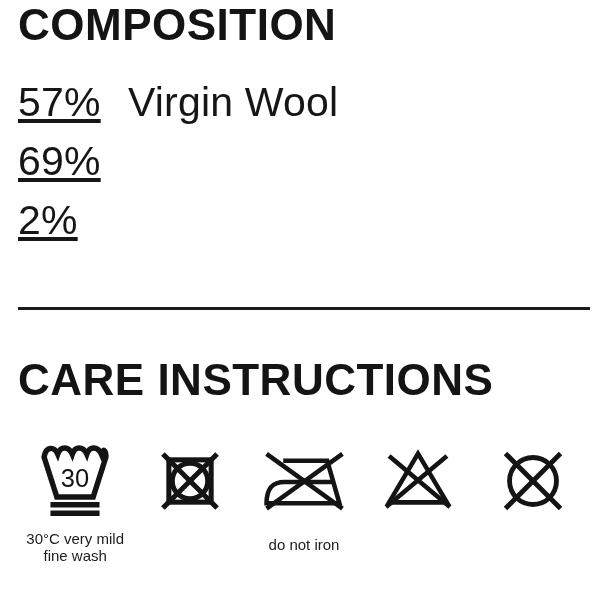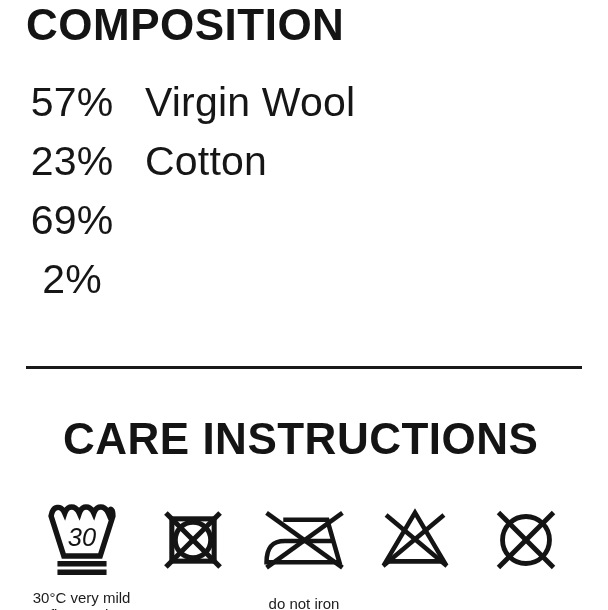--- a/index.html
+++ b/index.html
@@ -6,21 +6,21 @@
   body{
     width:608px;height:610px;
     background:#ffffff;
     color:#161616;
     font-family:"Liberation Sans","DejaVu Sans",sans-serif;
     overflow:hidden;
   }
   .page{
     box-sizing:border-box;
     width:608px;height:432px;
-    padding:0 26px;
+    padding:0 18px;
   }
   .heading{
     margin:0;
     padding-top:3px;
     font-size:44px;
     font-weight:700;
     letter-spacing:0.5px;
     color:#141414;
     line-height:1.0;
   }
@@ -31,53 +31,52 @@
     display:flex;
     align-items:baseline;
     height:59px;
     font-size:41px;
     font-weight:400;
     letter-spacing:0.2px;
   }
   .pct{
     display:inline-block;
     width:92px;
-    text-align:center;
+    text-align:left;
     flex:0 0 auto;
+    text-decoration:underline;
   }
   .mat{
-    margin-left:27px;
+    margin-left:18px;
   }
   .divider{
     border:none;
     height:3px;
     background:#1a1a1a;
     margin:51px 0 0 0;
   }
   .care-title{
     margin-top:45px;
-    margin-left:37px;
   }
   .care-row{
     margin-top:42px;
     display:flex;
     justify-content:space-between;
   }
   .care-item{
     flex:1 1 0;
     display:flex;
     flex-direction:column;
     align-items:center;
   }
   .icon-box{
     height:80px;
     display:flex;
     align-items:flex-start;
     justify-content:center;
-    font-style:italic;
   }
   .care-label{
     margin-top:6px;
     font-size:15px;
     line-height:1.15;
     text-align:center;
     white-space:pre-line;
     color:#1c1c1c;
   }
   svg.care-icon{display:block;}
@@ -98,24 +97,20 @@
 <body>
 
 <div class="page">
 
   <h1 class="heading">COMPOSITION</h1>
 
   <div class="comp-list">
     <div class="comp-row">
       <span class="pct">57%</span>
       <span class="mat">Virgin Wool</span>
-    </div>
-    <div class="comp-row">
-      <span class="pct">23%</span>
-      <span class="mat">Cotton</span>
     </div>
     <div class="comp-row">
       <span class="pct">69%</span>
     </div>
     <div class="comp-row">
       <span class="pct">2%</span>
     </div>
   </div>
 
   <hr class="divider">

